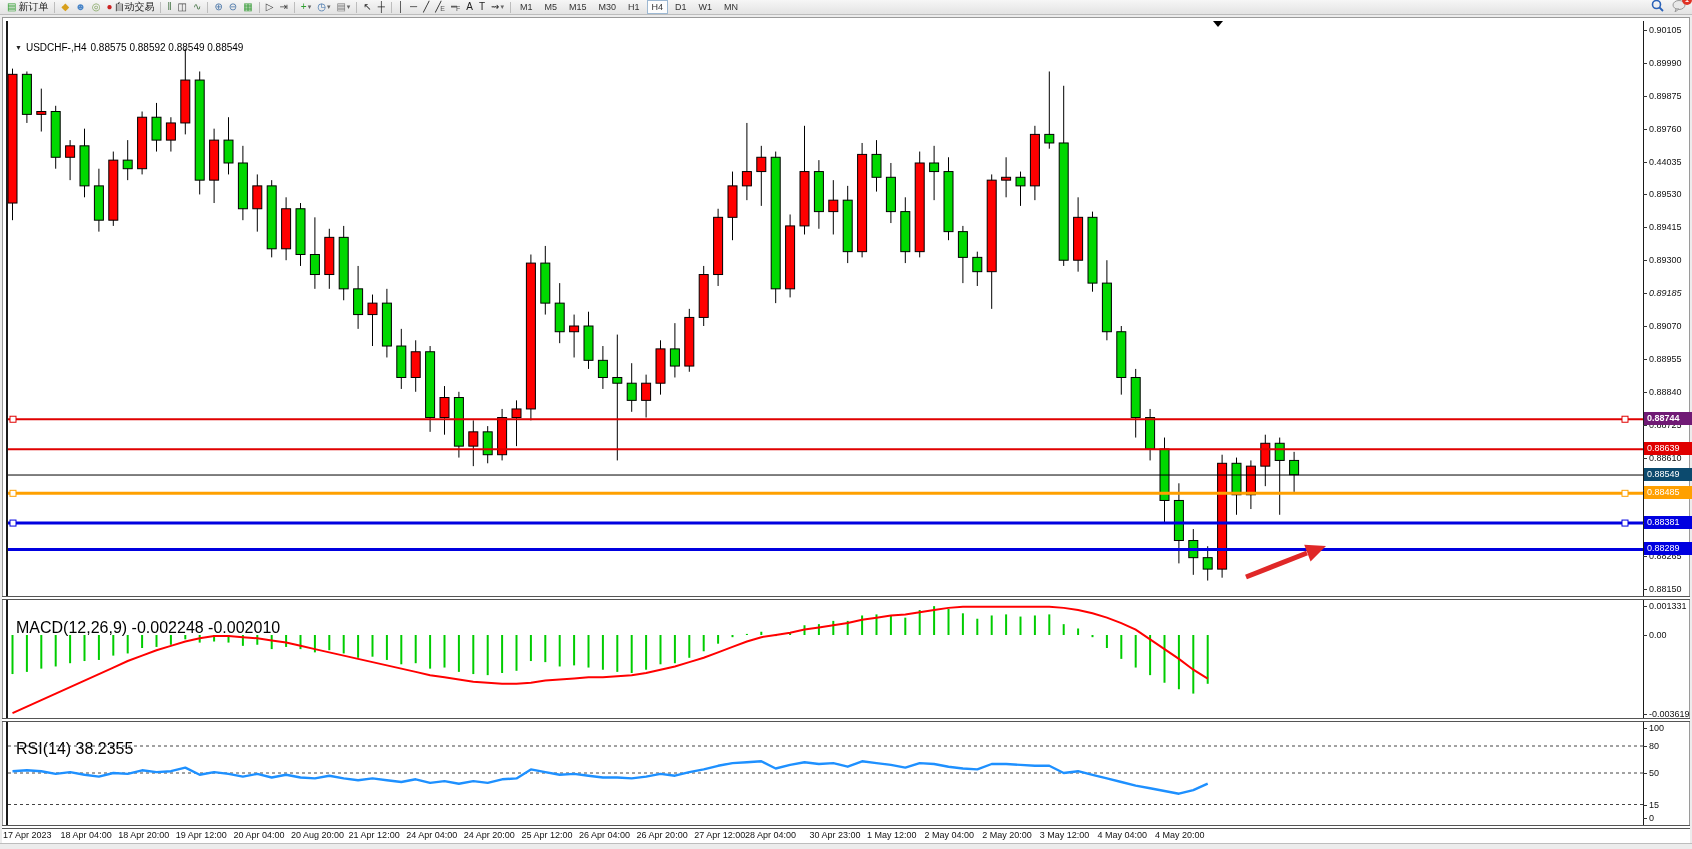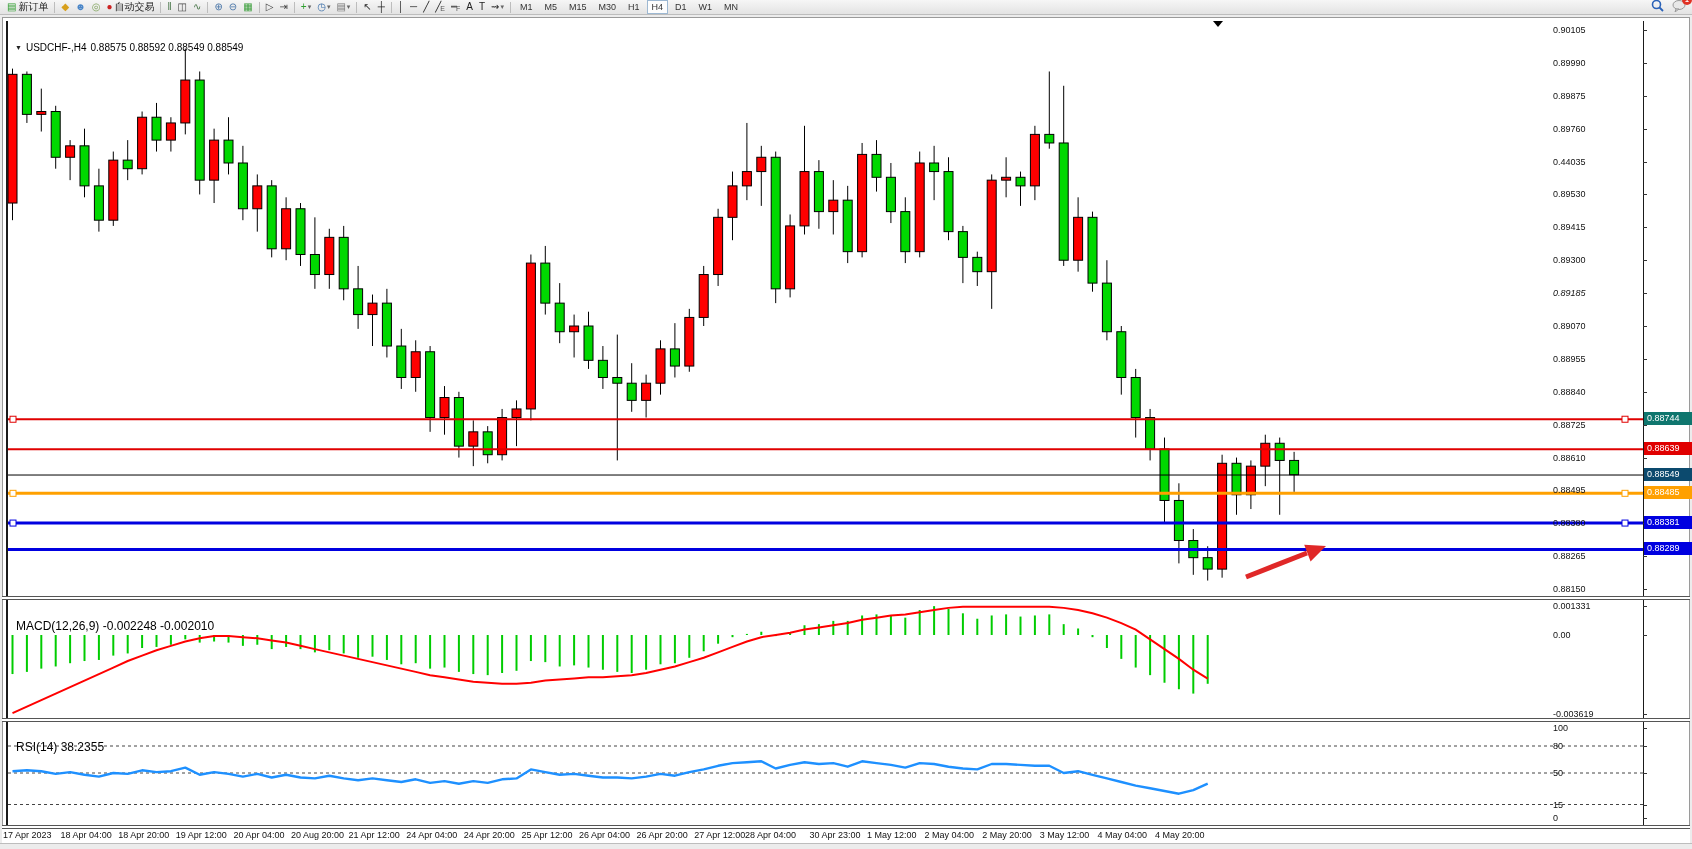--- a/index.html
+++ b/index.html
@@ -29,24 +29,24 @@
   #left-edge{position:absolute;left:6px;top:21px;width:2px;height:805px;background:#1a1a1a;}
   #axis-border{position:absolute;left:1643px;top:21px;width:1px;height:805px;background:#1a1a1a;}
   .panel-sep{position:absolute;left:2px;width:1688px;height:2px;background:#fff;
              border-top:1px solid #555;border-bottom:1px solid #555;}
   #plot-svg{position:absolute;left:8px;top:21px;}
   #macd-svg{position:absolute;left:8px;top:599px;}
   #rsi-svg{position:absolute;left:8px;top:721px;}
   #chart-title{position:absolute;left:12px;top:24px;font-size:10px;color:#000;
                display:flex;align-items:center;gap:4px;}
   #chart-title .tri{font-size:7px;color:#222;}
-  .ind-label{position:absolute;left:13px;font-size:12px;color:#000;background:rgba(255,255,255,.8);}
+  .ind-label{position:absolute;left:13px;font-size:16px;color:#000;background:rgba(255,255,255,.8);}
   #macd-label{top:601px;}
   #rsi-label{top:722px;}
-  .tick-label{position:absolute;left:1553px;font-size:9px;color:#111;white-space:nowrap;}
+  .tick-label{position:absolute;left:1649px;font-size:9px;color:#111;white-space:nowrap;}
   .tick-dash{position:absolute;left:1643px;width:4px;height:1px;background:#333;}
   .price-box{position:absolute;left:1644px;width:48px;height:13px;font-size:9px;
              line-height:13px;color:#fff;text-align:left;padding-left:3px;box-sizing:border-box;}
   .time-label{position:absolute;top:830px;font-size:9px;color:#111;white-space:nowrap;}
   #time-axis-strip{position:absolute;left:2px;top:827px;width:1688px;height:16px;background:#fff;
                    border-top:1px solid #555;}
   #bottom-strip{position:absolute;left:0;top:843px;width:1692px;height:6px;background:#ececec;border-top:1px solid #bdbdbd;}
   #shift-marker{position:absolute;left:1213px;top:21px;width:0;height:0;
                 border-left:5px solid transparent;border-right:5px solid transparent;
                 border-top:6px solid #000;}
@@ -527,21 +527,21 @@
 <div class="tick-dash" style="top: 728px;"></div>
 <div class="tick-label" style="top: 723px;">100</div>
 <div class="tick-dash" style="top: 746px;"></div>
 <div class="tick-label" style="top: 741px;">80</div>
 <div class="tick-dash" style="top: 773px;"></div>
 <div class="tick-label" style="top: 768px;">50</div>
 <div class="tick-dash" style="top: 804.5px;"></div>
 <div class="tick-label" style="top: 799.5px;">15</div>
 <div class="tick-dash" style="top: 818px;"></div>
 <div class="tick-label" style="top: 813px;">0</div>
-<div class="price-box" style="top: 412.246px; background: #0f766e;">0.88744</div>
+<div class="price-box" style="top: 412.246px; background: #701a75; font-weight: bold;">0.88744</div>
 <div class="price-box" style="top: 442.276px; background: rgb(224, 0, 0);">0.88639</div>
 <div class="price-box" style="top: 468.016px; background: #0c4a6e;">0.88549</div>
 <div class="price-box" style="top: 486.32px; background: rgb(255, 160, 0);">0.88485</div>
 <div class="price-box" style="top: 516.064px; background: rgb(0, 0, 224);">0.88381</div>
 <div class="price-box" style="top: 542.376px; background: rgb(0, 0, 224);">0.88289</div>
 <div class="time-label" style="left: 3px;">17 Apr 2023</div>
 <div class="time-label" style="left: 60.6px;">18 Apr 04:00</div>
 <div class="time-label" style="left: 118.2px;">18 Apr 20:00</div>
 <div class="time-label" style="left: 175.8px;">19 Apr 12:00</div>
 <div class="time-label" style="left: 233.4px;">20 Apr 04:00</div>

